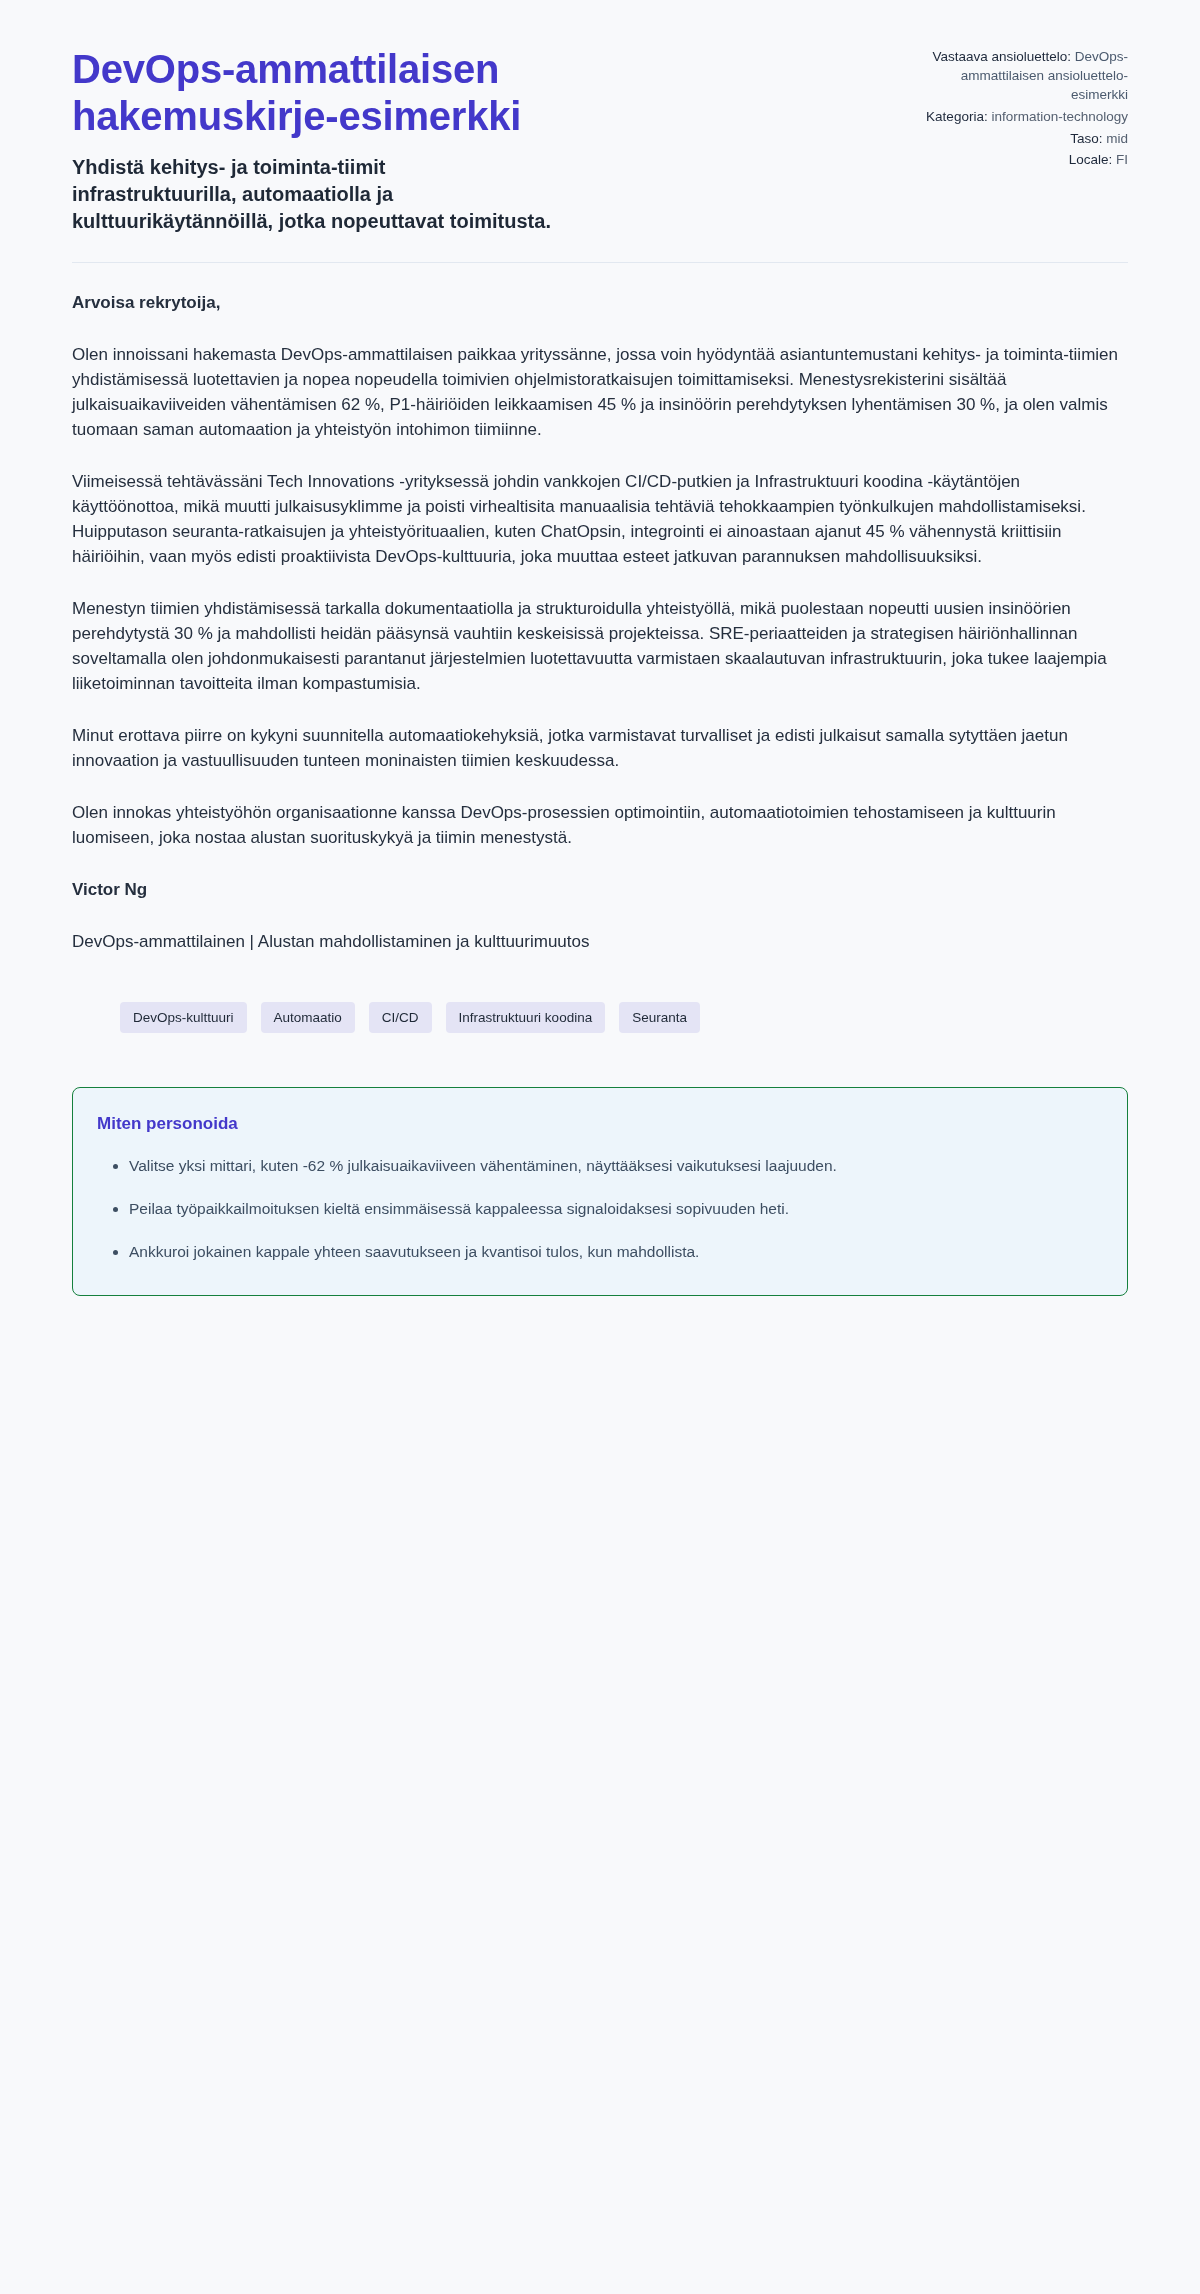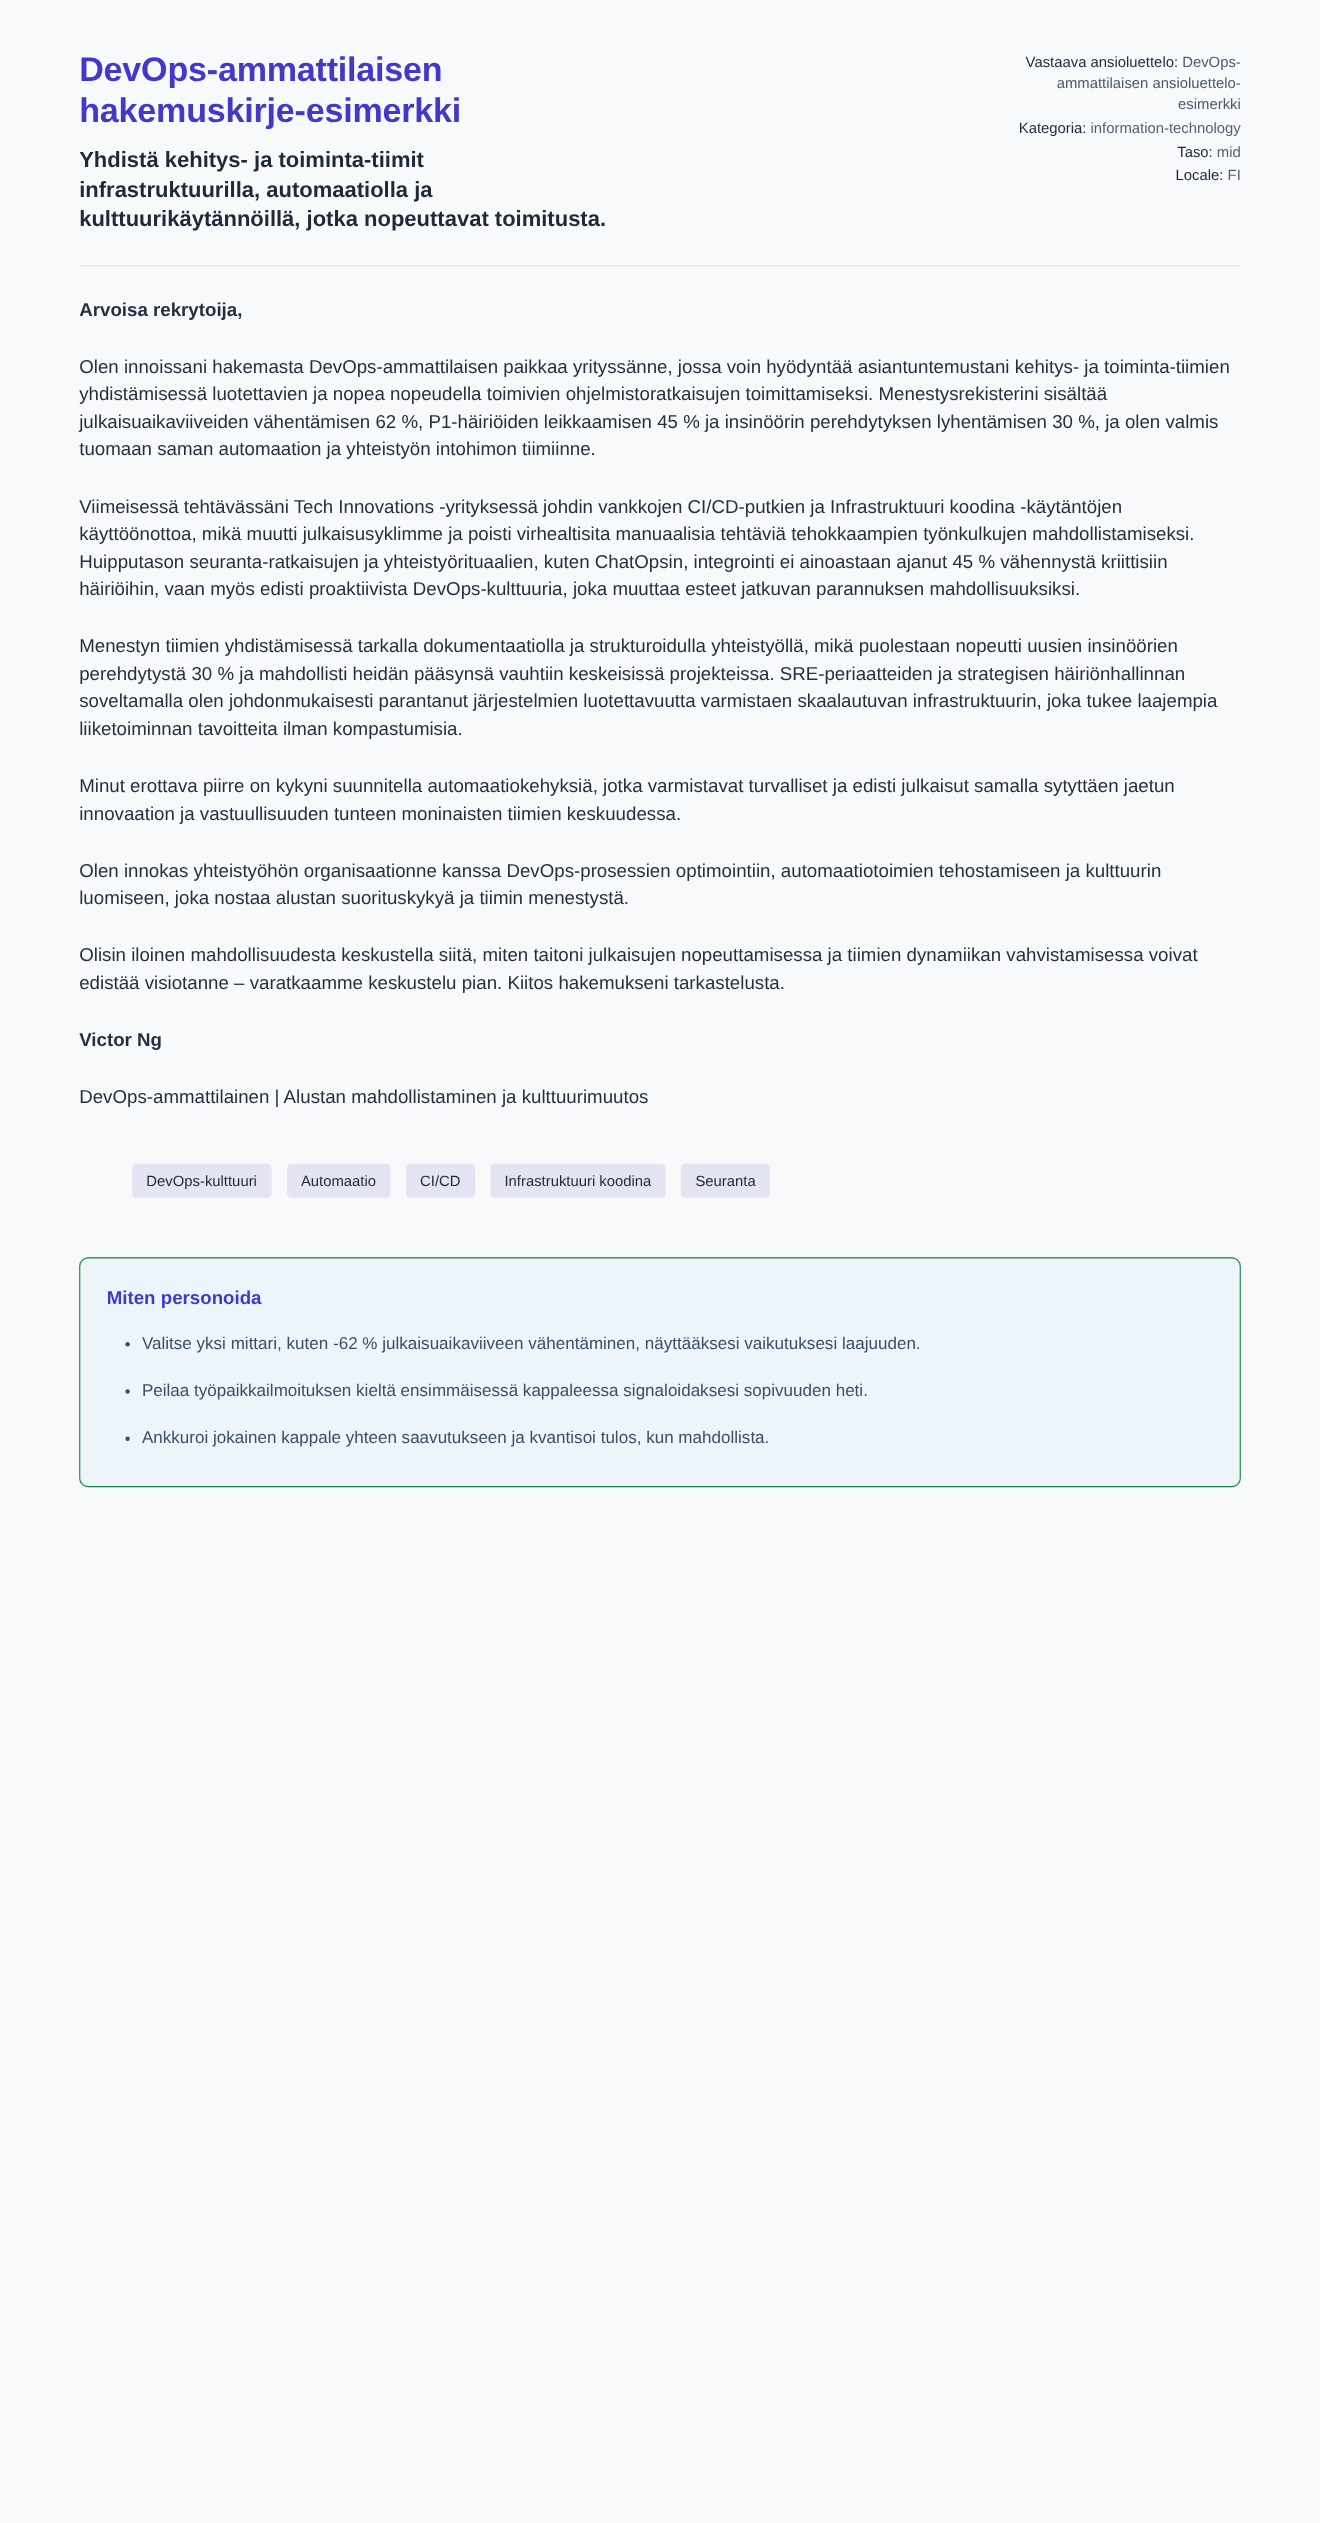--- a/index.html
+++ b/index.html
@@ -8,21 +8,21 @@
     width:1200px; min-height:2294px; margin:0 auto;
     font-family:"Liberation Sans","DejaVu Sans",sans-serif;
     color:#252f3e;
   }
   .page { padding:46px 72px 80px; }
 
   
   .header { display:flex; justify-content:space-between; align-items:flex-start; }
   .header-left { max-width:540px; }
   .page-title {
-    font-size:31px; line-height:1.18; font-weight:700;
+    font-size:40px; line-height:1.18; font-weight:700;
     color:#4338ca; letter-spacing:-0.2px; max-width:480px;
   }
   .page-subtitle {
     margin-top:14px; font-size:20px; line-height:1.33; font-weight:700;
     color:#1f2937; max-width:480px;
   }
   .meta {
     width:210px; text-align:right; font-size:13.5px; line-height:1.4;
     color:#556070; padding-top:2px;
   }
@@ -89,21 +89,20 @@
 
   <hr class="divider">
 
   <section class="letter">
     <p class="salutation">Arvoisa rekrytoija,</p>
     <p>Olen innoissani hakemasta DevOps-ammattilaisen paikkaa yrityssänne, jossa voin hyödyntää asiantuntemustani kehitys- ja toiminta-tiimien yhdistämisessä luotettavien ja nopea nopeudella toimivien ohjelmistoratkaisujen toimittamiseksi. Menestysrekisterini sisältää julkaisuaikaviiveiden vähentämisen 62 %, P1-häiriöiden leikkaamisen 45 % ja insinöörin perehdytyksen lyhentämisen 30 %, ja olen valmis tuomaan saman automaation ja yhteistyön intohimon tiimiinne.</p>
     <p>Viimeisessä tehtävässäni Tech Innovations -yrityksessä johdin vankkojen CI/CD-putkien ja Infrastruktuuri koodina -käytäntöjen käyttöönottoa, mikä muutti julkaisusyklimme ja poisti virhealtisita manuaalisia tehtäviä tehokkaampien työnkulkujen mahdollistamiseksi. Huipputason seuranta-ratkaisujen ja yhteistyörituaalien, kuten ChatOpsin, integrointi ei ainoastaan ajanut 45 % vähennystä kriittisiin häiriöihin, vaan myös edisti proaktiivista DevOps-kulttuuria, joka muuttaa esteet jatkuvan parannuksen mahdollisuuksiksi.</p>
     <p>Menestyn tiimien yhdistämisessä tarkalla dokumentaatiolla ja strukturoidulla yhteistyöllä, mikä puolestaan nopeutti uusien insinöörien perehdytystä 30 % ja mahdollisti heidän pääsynsä vauhtiin keskeisissä projekteissa. SRE-periaatteiden ja strategisen häiriönhallinnan soveltamalla olen johdonmukaisesti parantanut järjestelmien luotettavuutta varmistaen skaalautuvan infrastruktuurin, joka tukee laajempia liiketoiminnan tavoitteita ilman kompastumisia.</p>
     <p>Minut erottava piirre on kykyni suunnitella automaatiokehyksiä, jotka varmistavat turvalliset ja edisti julkaisut samalla sytyttäen jaetun innovaation ja vastuullisuuden tunteen moninaisten tiimien keskuudessa.</p>
     <p>Olen innokas yhteistyöhön organisaationne kanssa DevOps-prosessien optimointiin, automaatiotoimien tehostamiseen ja kulttuurin luomiseen, joka nostaa alustan suorituskykyä ja tiimin menestystä.</p>
-    <p>Olisin iloinen mahdollisuudesta keskustella siitä, miten taitoni julkaisujen nopeuttamisessa ja tiimien dynamiikan vahvistamisessa voivat edistää visiotanne – varatkaamme keskustelu pian. Kiitos hakemukseni tarkastelusta.</p>
 
     <p class="signature-name">Victor Ng</p>
     <p class="signature-title">DevOps-ammattilainen | Alustan mahdollistaminen ja kulttuurimuutos</p>
   </section>
 
   <div class="tags">
     <span class="tag">DevOps-kulttuuri</span>
     <span class="tag">Automaatio</span>
     <span class="tag">CI/CD</span>
     <span class="tag">Infrastruktuuri koodina</span>

